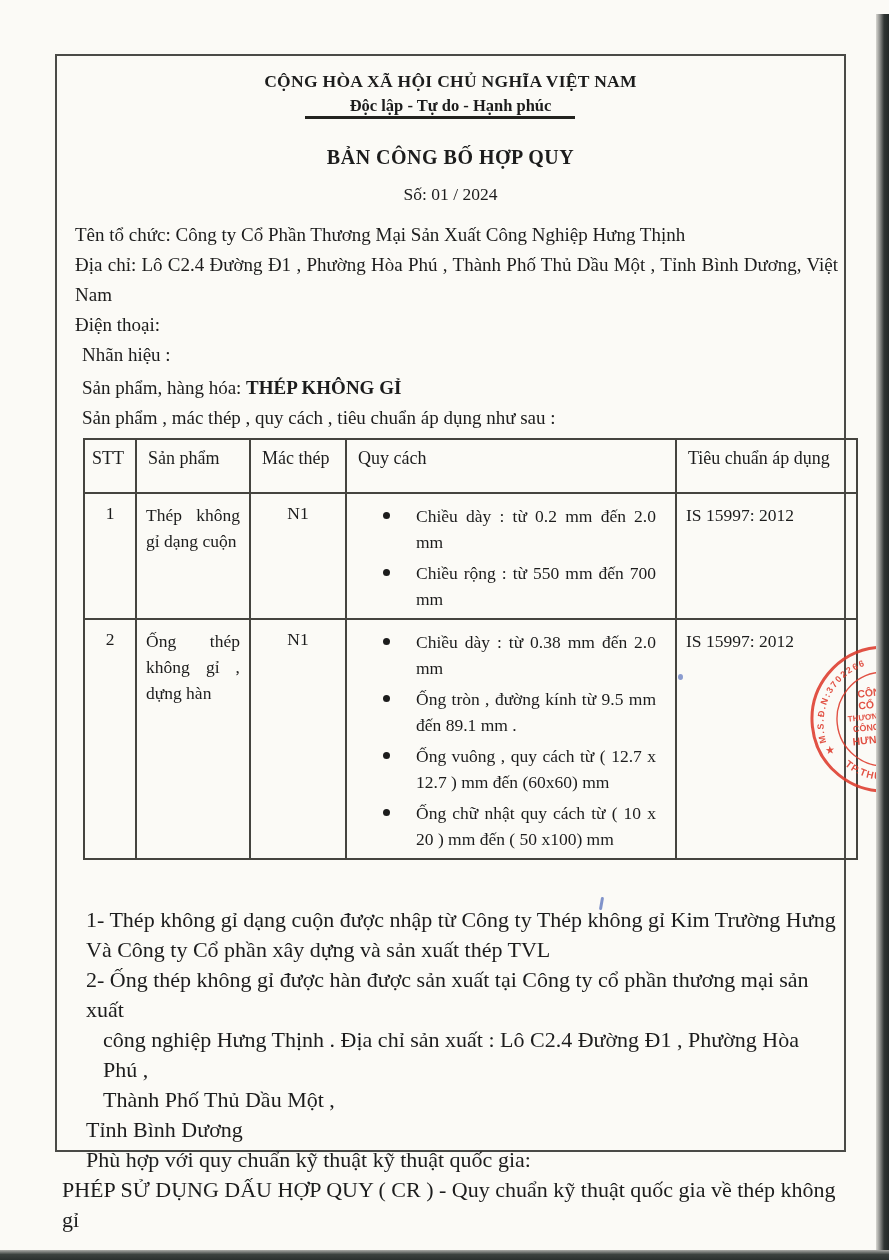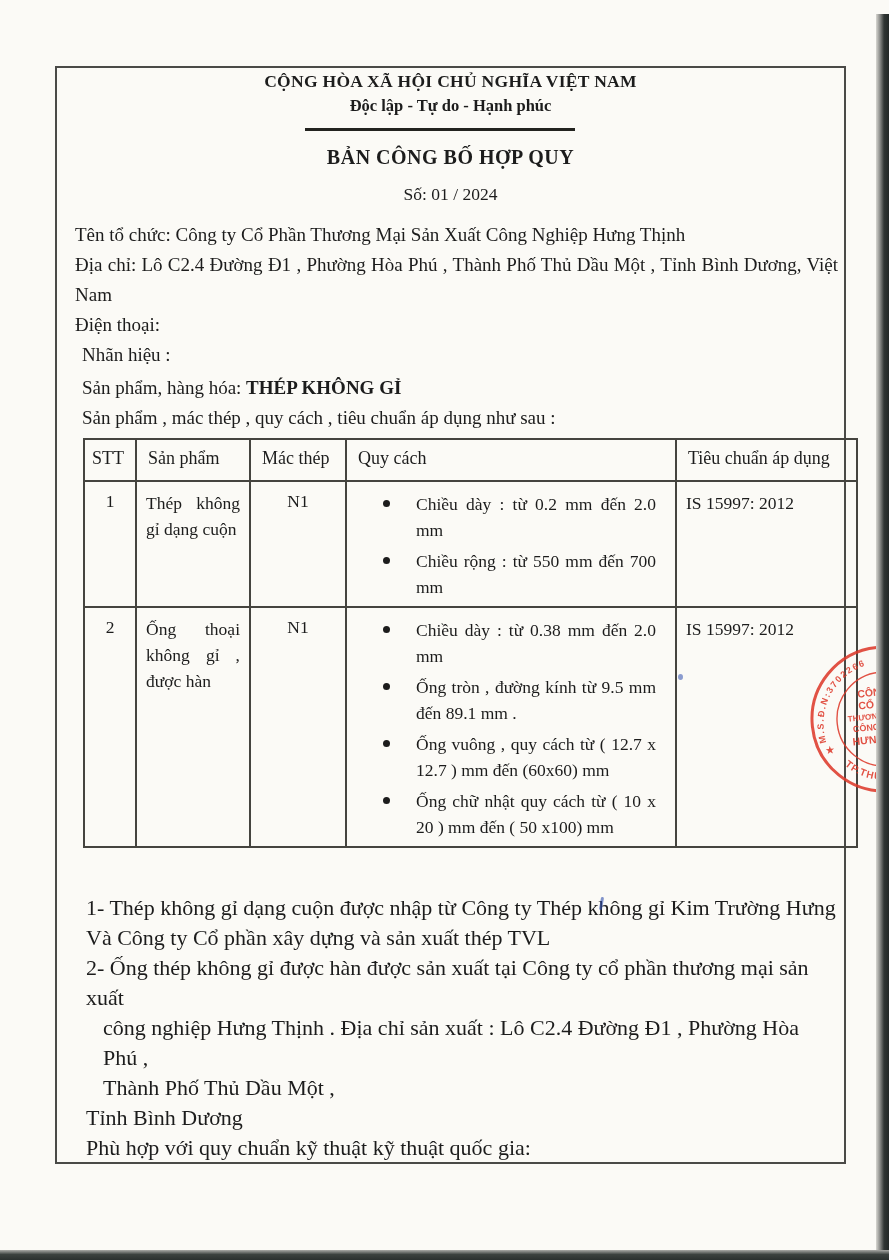--- a/index.html
+++ b/index.html
@@ -8,24 +8,24 @@
     position: relative;
     width: 889px; height: 1260px;
     background: #fbfaf6;
     overflow: hidden;
     font-family: "Liberation Serif", "DejaVu Serif", serif;
     color: #1c1c1c;
   }
   
   .frame {
     position: absolute;
-    left: 55px; top: 66px;
+    left: 55px; top: 54px;
     width: 791px; height: 1098px;
     border: 2px solid #4a4a47;
-    padding-top: 0;
+    padding-top: 12px;
   }
   .nat-title {
     text-align: center;
     font-weight: bold;
     font-size: 17.5px;
     line-height: 26px;
     letter-spacing: 0.3px;
   }
   .motto {
     text-align: center;
@@ -68,21 +68,21 @@
     font-size: 17.5px;
     table-layout: fixed;
     width: 773px;
   }
   .doc-table th, .doc-table td {
     border: 2px solid #45443f;
     vertical-align: top;
     font-weight: normal;
   }
   .doc-table th {
-    height: 42px;
+    height: 54px;
     font-size: 18px;
     text-align: left;
     padding: 8px 4px 0 11px;
   }
   .doc-table th.c-stt { text-align: center; padding-left: 0; }
   .row-1 td { height: 96px; }
   .row-2 td { height: 232px; }
   td.cell-stt { text-align: center; padding-top: 9px; }
   td.cell-sp  { text-align: justify; padding: 8px 9px; line-height: 26px; }
   td.cell-mt  { text-align: center; padding-top: 9px; }
@@ -205,21 +205,21 @@
           <td class="cell-qc">
             <ul>
               <li>Chiều dày : từ 0.2 mm đến 2.0 mm</li>
               <li>Chiều rộng : từ 550 mm đến 700 mm</li>
             </ul>
           </td>
           <td class="cell-tc">IS 15997: 2012</td>
         </tr>
         <tr class="row-2">
           <td class="cell-stt">2</td>
-          <td class="cell-sp">Ống thoại không gỉ , được hàn</td>
+          <td class="cell-sp">Ống thép không gỉ , dựng hàn</td>
           <td class="cell-mt">N1</td>
           <td class="cell-qc">
             <ul>
               <li>Chiều dày : từ 0.38 mm đến 2.0 mm</li>
               <li>Ống tròn , đường kính từ 9.5 mm đến 89.1 mm .</li>
               <li>Ống vuông , quy cách từ ( 12.7 x 12.7 ) mm đến (60x60) mm</li>
               <li>Ống chữ nhật quy cách từ ( 10 x 20 ) mm đến ( 50 x100) mm</li>
             </ul>
           </td>
           <td class="cell-tc">IS 15997: 2012</td>
@@ -228,20 +228,21 @@
         </table>
 
       <div class="notes">
         <div class="nl-a">1- Thép không gỉ dạng cuộn được nhập từ Công ty Thép không gỉ Kim Trường Hưng</div>
         <div class="nl-a">Và Công ty Cổ phần xây dựng và sản xuất thép TVL</div>
         <div class="nl-a">2- Ống thép không gỉ được hàn được sản xuất tại Công ty cổ phần thương mại sản xuất</div>
         <div class="nl-b">công nghiệp Hưng Thịnh . Địa chỉ sản xuất : Lô C2.4 Đường Đ1 , Phường Hòa Phú ,</div>
         <div class="nl-b">Thành Phố Thủ Dầu Một ,</div>
         <div class="nl-a">Tỉnh Bình Dương</div>
         <div class="nl-a">Phù hợp với quy chuẩn kỹ thuật kỹ thuật quốc gia:</div>
+        <div class="nl-qcvn2">PHÉP SỬ DỤNG DẤU HỢP QUY ( CR ) -  Quy chuẩn kỹ thuật quốc gia về thép không gỉ</div>
       </div>
     </div>
   </div>
 
   <svg class="stamp" viewBox="-80 -80 160 160">
     <defs>
       <path id="arcTop" d="M -59 20 A 61 61 0 1 1 59 20" fill="none"></path>
       <path id="arcBot" d="M -45 41 A 61 61 0 0 0 45 41" fill="none"></path>
     </defs>
     <circle class="ring-outer" r="72"></circle>

